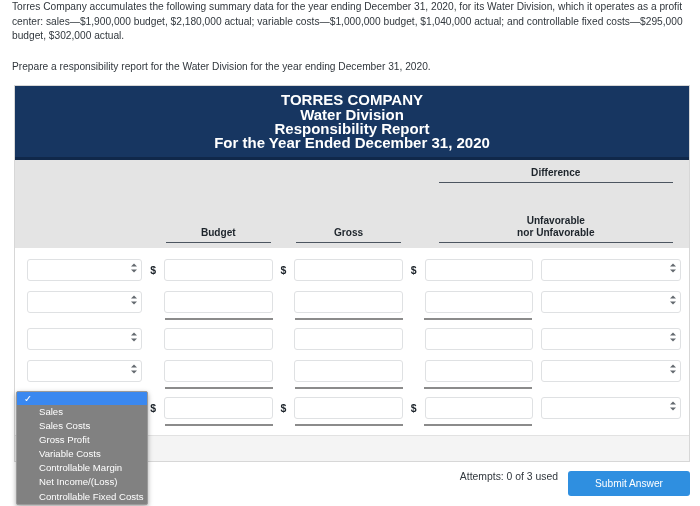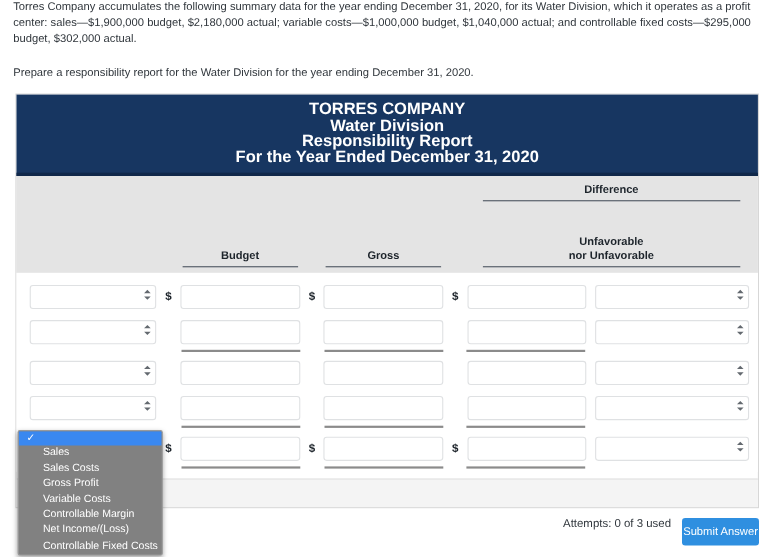--- a/index.html
+++ b/index.html
@@ -184,21 +184,21 @@
     font-size: 10.4px;
     color: #31373d;
   }
   .submit-btn {
     background: #2f8fe0;
     color: #ffffff;
     border: none;
     border-radius: 3px;
     font-family: "Liberation Sans", sans-serif;
     font-size: 10.2px;
-    padding: 7px 1px;
+    padding: 7px 27px;
     cursor: pointer;
   }
 
   
   .dropdown {
     position: absolute;
     left: 16px;
     top: 391px;
     width: 132px;
     background: #818181;

